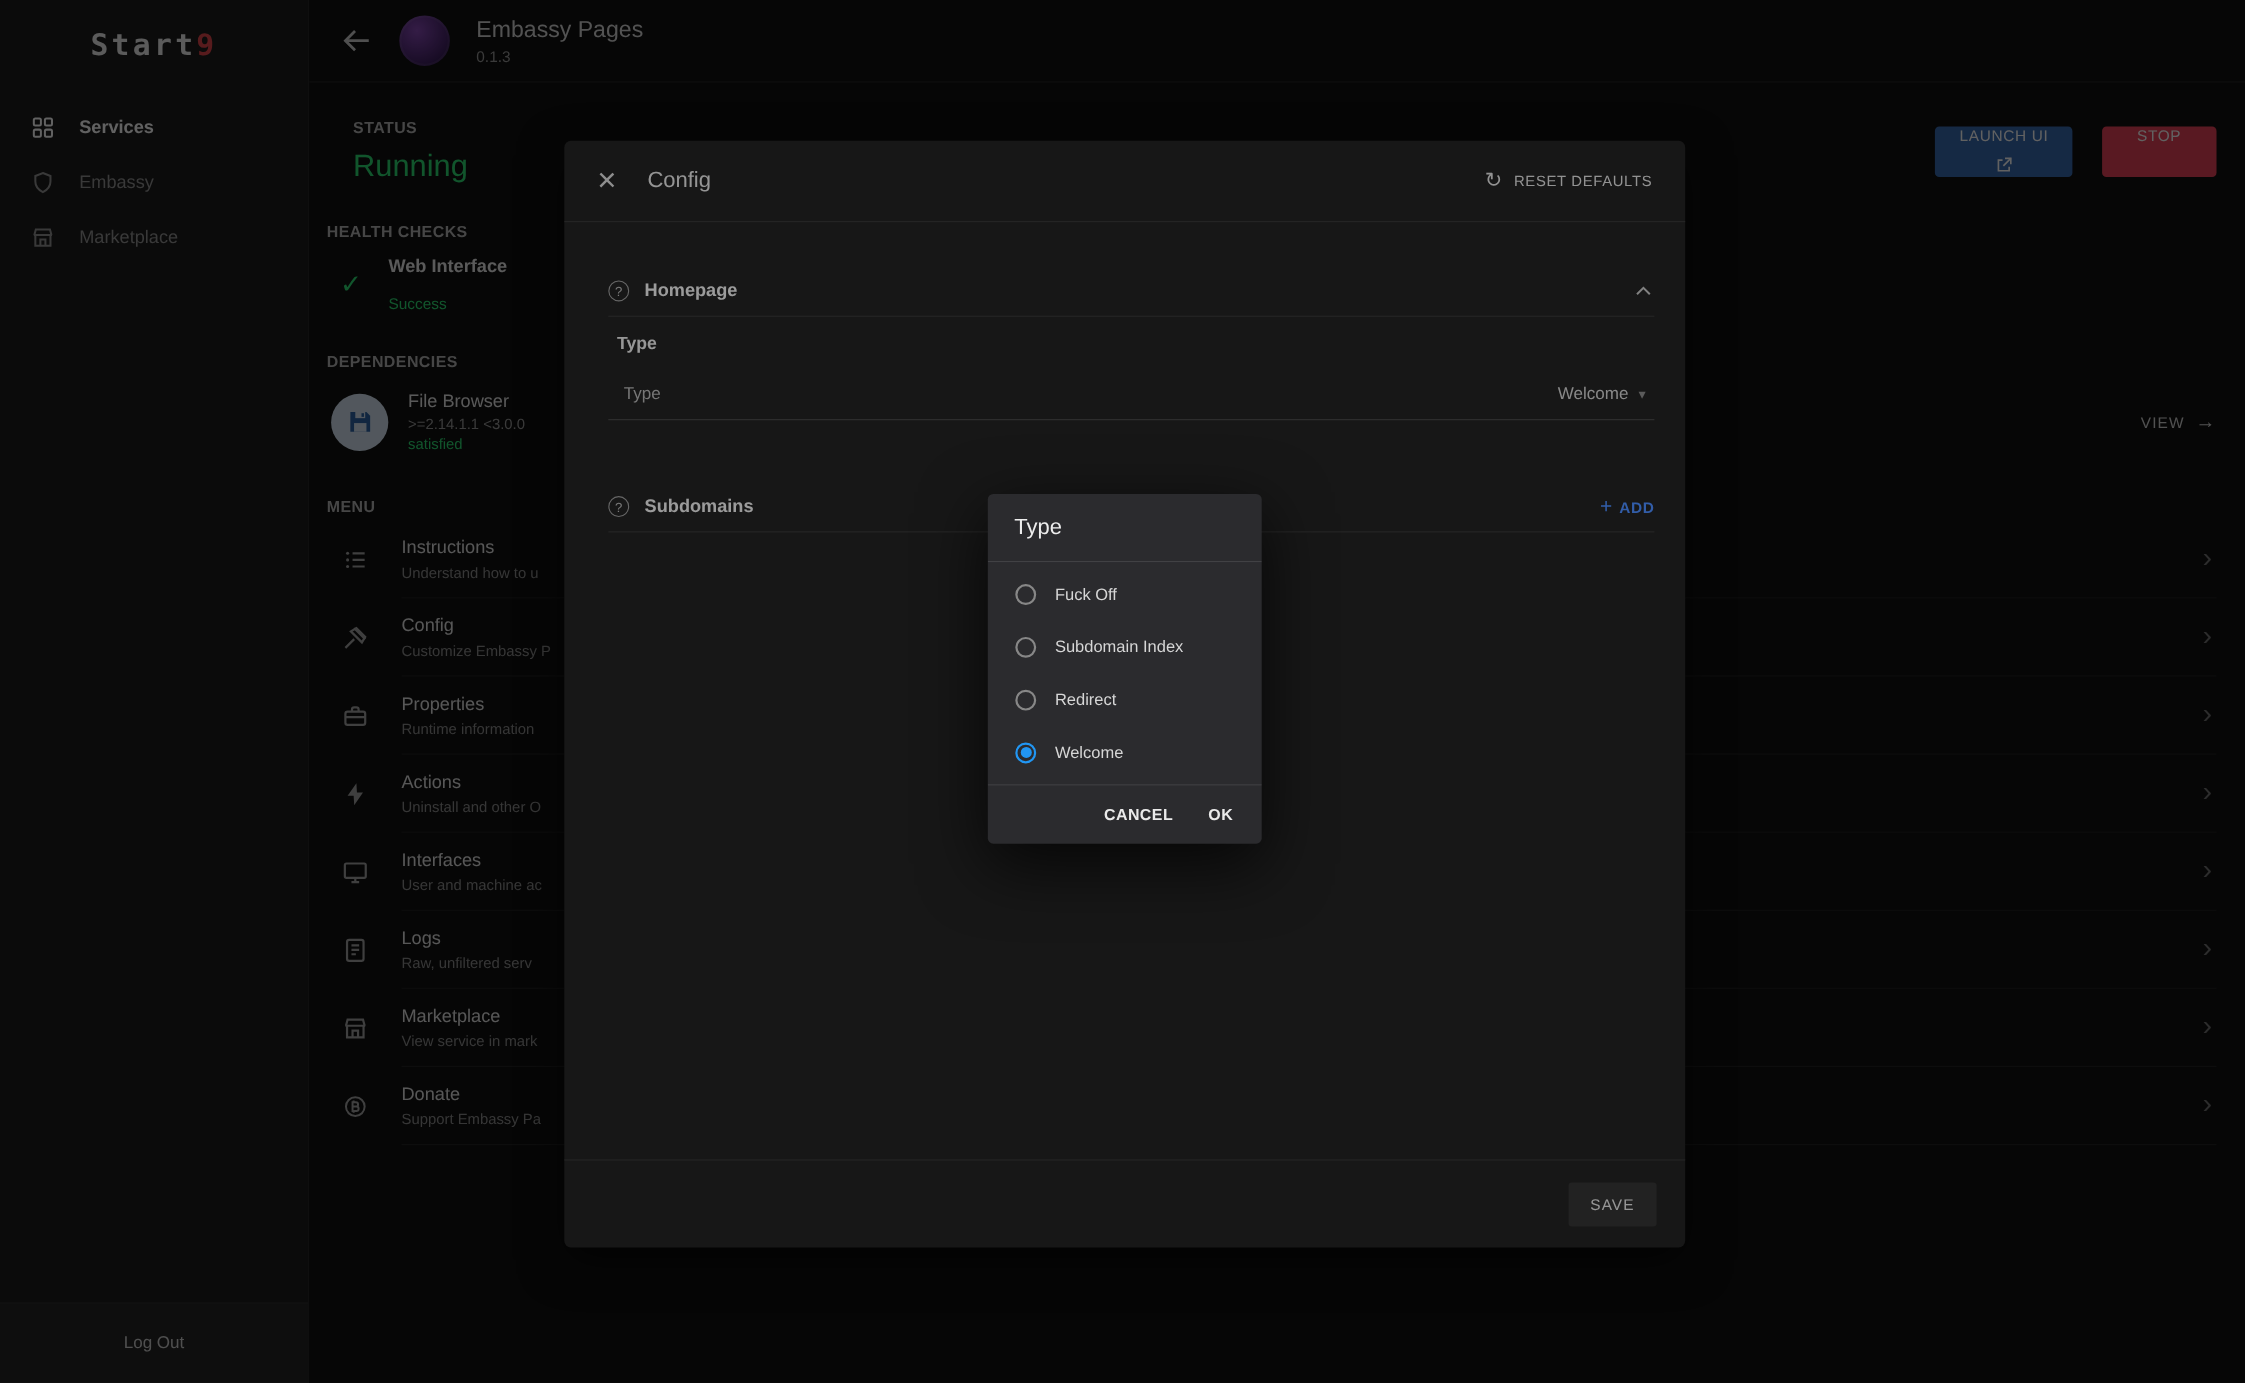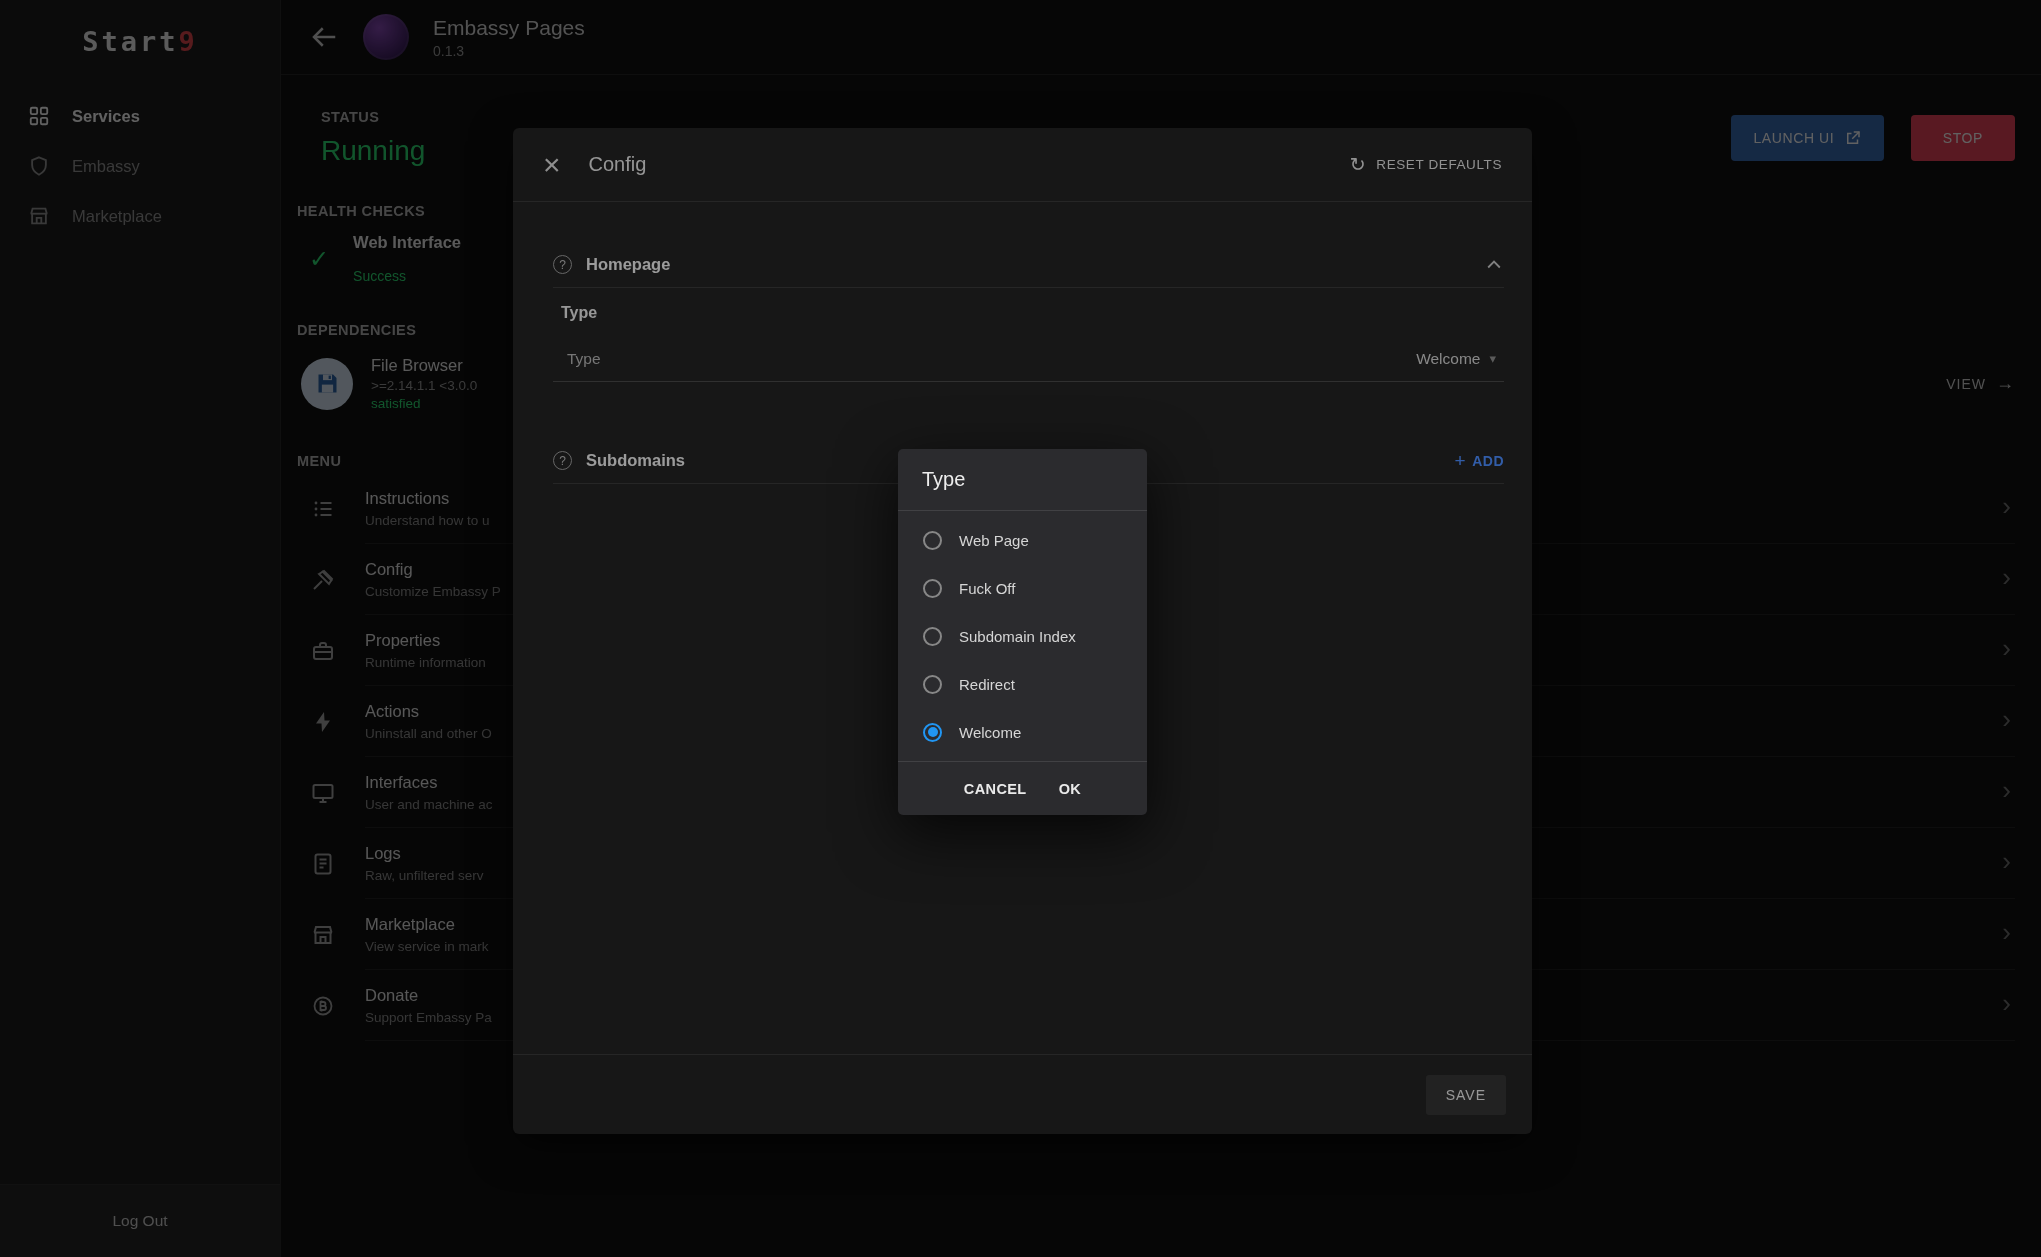--- a/index.html
+++ b/index.html
@@ -27,21 +27,21 @@
   .app-avatar { width:46px; height:46px; border-radius:50%; flex:none;
     background:radial-gradient(circle at 35% 30%, #8a4bb8, #3c1f5e 75%); box-shadow:inset 0 0 0 2px rgba(255,255,255,0.06); }
   .title-block .page-title { font-size:21px; color:#d8d8d8; font-weight:500; }
   .title-block .page-version { font-size:14px; color:#9a9a9a; margin-top:3px; }
 
   .page-body { padding:0 26px 0 16px; }
   .section-label { font-size:14.5px; color:#b8b8b8; font-weight:600; letter-spacing:.4px; }
 
   .status-section { margin-top:34px; display:flex; justify-content:space-between; align-items:center;margin-left:24px; }
   .status-value { margin-top:10px; font-size:28px; color:var(--green,#2fdf75); }
-  .btn { height:46px; border:none; border-radius:4px; color:#fff; font-size:14px; font-weight:500; letter-spacing:.6px; display:inline-flex; align-items:center; gap:10px; padding:0 22px; cursor:pointer; font-family:inherit; }
+  .btn { height:46px; border:none; border-radius:4px; color:#fff; font-size:14px; font-weight:500; letter-spacing:.6px; display:inline-flex; align-items:center; gap:10px; padding:0 22px; cursor:pointer; font-family:inherit;flex-direction:column; }
   .btn-launch { background:var(--launch-blue,#3a6db4); }
   .btn-stop { background:var(--danger,#eb445a); padding:0 32px; margin-left:22px; }
 
   .health-section { margin-top:36px; }
   .health-row { display:flex; align-items:center; gap:24px; margin-top:14px; padding-left:12px; }
   .check-glyph { font-size:24px; color:var(--green,#2fdf75); }
   .health-name { font-size:16.5px; color:#ececec; font-weight:600; }
   .health-result { font-size:14px; color:var(--green,#2fdf75); margin-top:16px; }
 
   .deps-section { margin-top:38px; }
@@ -95,21 +95,21 @@
 
   
   .type-dialog { position:absolute; left:898px; top:449px; width:249px; background:#2b2b2e; border-radius:5px; z-index:40; box-shadow:0 18px 60px rgba(0,0,0,0.75); overflow:hidden; }
   .td-header { height:62px; display:flex; align-items:center; padding:0 24px; border-bottom:1px solid #414144; font-size:20px; color:#ededed; font-weight:500; }
   .td-options { padding:5px 0; }
   .radio-row { display:flex; align-items:center; height:48px; padding:0 18px 0 25px; gap:17px; cursor:pointer; }
   .radio { width:19px; height:19px; border-radius:50%; border:2px solid #878787; flex:none; position:relative; }
   .radio.selected { border-color:var(--radio-blue,#2196f3); }
   .radio.selected::after { content:""; position:absolute; inset:2.5px; border-radius:50%; background:var(--radio-blue,#2196f3); }
   .radio-label { font-size:15px; color:#d6d6d6; }
-  .td-footer { border-top:1px solid #414144; height:54px; display:flex; align-items:center; justify-content:center; gap:8px; padding:0 14px; }
+  .td-footer { border-top:1px solid #414144; height:54px; display:flex; align-items:center; justify-content:flex-end; gap:8px; padding:0 14px; }
   .td-btn { background:none; border:none; color:#eaeaea; font-size:14.5px; font-weight:600; letter-spacing:.4px; padding:8px 12px; cursor:pointer; font-family:inherit; }
 </style>
 </head>
 <body>
 
 <div class="screen">
 
   <aside class="sidebar">
     <div class="logo">
       <span>Start</span><span class="logo-accent">9</span>
@@ -415,24 +415,20 @@
   </section>
 
   <div class="backdrop b2"></div>
 
   <section class="type-dialog">
     <div class="td-header">Type</div>
     <div class="td-options">
 
       <div class="radio-row">
         <span class="radio"></span>
-        <span class="radio-label">Web Page</span>
-      </div>
-      <div class="radio-row">
-        <span class="radio"></span>
         <span class="radio-label">Fuck Off</span>
       </div>
       <div class="radio-row">
         <span class="radio"></span>
         <span class="radio-label">Subdomain Index</span>
       </div>
       <div class="radio-row">
         <span class="radio"></span>
         <span class="radio-label">Redirect</span>
       </div>

